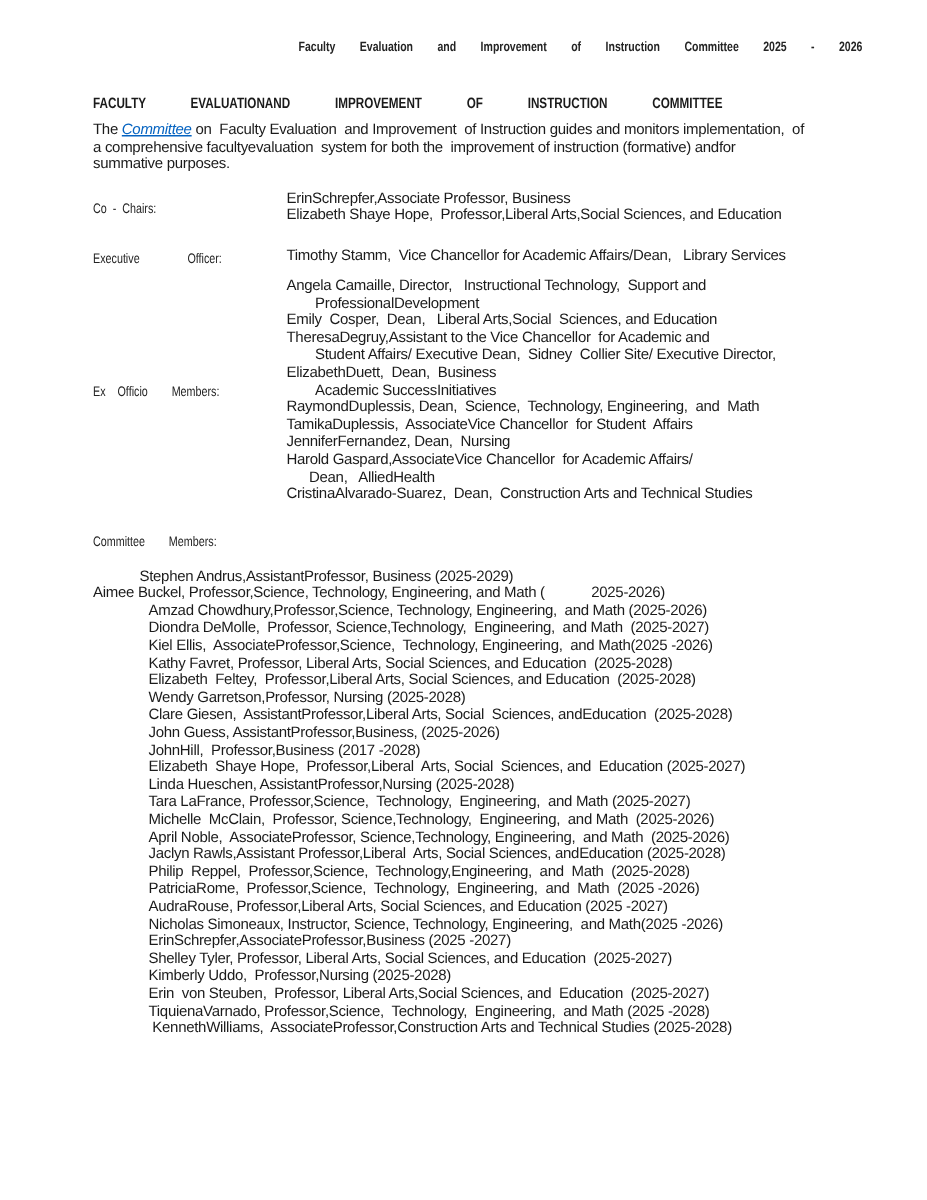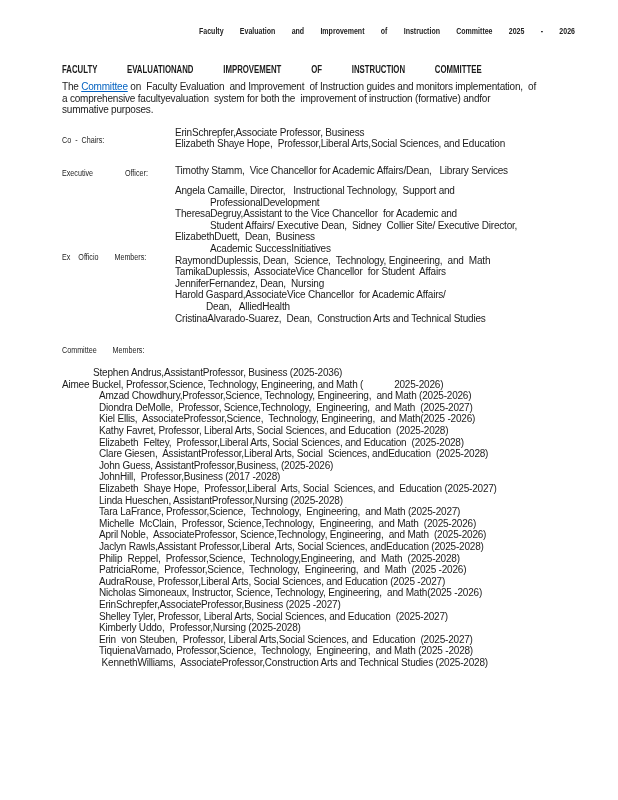--- a/index.html
+++ b/index.html
@@ -29,42 +29,42 @@
 
   
   .roster { margin-top:11px; }
   .rrow { display:flex; align-items:center; }
   .rlabel { flex:none; width:113px; overflow:visible; }
   .rlabel span { display:inline-block; font-size:9.2px; line-height:11.6px;
                  white-space:pre; transform:scaleX(0.78); transform-origin:0 0;
                  color:#242424; }
   .rcontent { flex:1 1 auto; min-width:0; }
   .rline { font-size:10px; line-height:11.6px; letter-spacing:-0.2px; white-space:pre; }
-  .ind0 { margin-left:0; }
+  .ind0 { margin-left:16px; }
   .ind1 { margin-left:35px; }
   .ind2 { margin-left:31px; }
 
   
   .members { margin-top:10px; }
   .mline { font-size:10px; line-height:11.6px; letter-spacing:-0.2px; white-space:pre; }
   .mind0 { margin-left:0; }
   .mind1 { margin-left:31px; }
   .mind2 { margin-left:37px; }
 </style>
 </head>
 <body>
 
 <div class="page">
 
   <div class="pheader">Faculty Evaluation and Improvement of Instruction Committee 2025 - 2026</div>
 
   <div class="title">FACULTY EVALUATIONAND IMPROVEMENT OF INSTRUCTION COMMITTEE</div>
 
   <div class="intro">
-    <div class="iline"><span>The </span><a style="color: rgb(5, 99, 193);">Committee</a><span> on  Faculty Evaluation  and Improvement  of Instruction guides and monitors implementation,  of</span></div>
+    <div class="iline"><span>The </span><a style="color: rgb(5, 99, 193); font-style: italic;">Committee</a><span> on  Faculty Evaluation  and Improvement  of Instruction guides and monitors implementation,  of</span></div>
     <div class="iline">a comprehensive facultyevaluation  system for both the  improvement of instruction (formative) andfor</div>
     <div class="iline">summative purposes.</div>
   </div>
 
   <div class="roster" id="roster">
   <div class="rrow" style="margin-top: 0px;">
     <div class="rlabel"><span>Co  -  Chairs:</span></div>
     <div class="rcontent">
           <div class="rline ind0">ErinSchrepfer,Associate Professor, Business</div>
           <div class="rline ind0">Elizabeth Shaye Hope,  Professor,Liberal Arts,Social Sciences, and Education</div>
@@ -76,47 +76,49 @@
     <div class="rcontent">
           <div class="rline ind0">Timothy Stamm,  Vice Chancellor for Academic Affairs/Dean,   Library Services</div>
         </div>
   </div>
 
   <div class="rrow" style="margin-top: 5px;">
     <div class="rlabel"><span>Ex    Officio        Members:</span></div>
     <div class="rcontent">
           <div class="rline ind0">Angela Camaille, Director,   Instructional Technology,  Support and</div>
           <div class="rline ind1">ProfessionalDevelopment</div>
+          <div class="rline ind0">Emily  Cosper,  Dean,   Liberal Arts,Social  Sciences, and Education</div>
           <div class="rline ind0">TheresaDegruy,Assistant to the Vice Chancellor  for Academic and</div>
           <div class="rline ind1">Student Affairs/ Executive Dean,  Sidney  Collier Site/ Executive Director,</div>
           <div class="rline ind0">ElizabethDuett,  Dean,  Business</div>
           <div class="rline ind1">Academic SuccessInitiatives</div>
           <div class="rline ind0">RaymondDuplessis, Dean,  Science,  Technology, Engineering,  and  Math</div>
           <div class="rline ind0">TamikaDuplessis,  AssociateVice Chancellor  for Student  Affairs</div>
           <div class="rline ind0">JenniferFernandez, Dean,  Nursing</div>
           <div class="rline ind0">Harold Gaspard,AssociateVice Chancellor  for Academic Affairs/</div>
           <div class="rline ind2">Dean,   AlliedHealth</div>
           <div class="rline ind0">CristinaAlvarado-Suarez,  Dean,  Construction Arts and Technical Studies</div>
         </div>
   </div>
 
   <div class="rrow" style="margin-top: 15px;">
     <div class="rlabel"><span>Committee        Members:</span></div>
     <div class="rcontent"></div>
   </div>
 </div>
 
   <div class="members" id="members">
-      <div class="mline mind1">Stephen Andrus,AssistantProfessor, Business (2025-2036)</div>
+      <div class="mline mind1">Stephen Andrus,AssistantProfessor, Business (2025-2029)</div>
       <div class="mline mind0">Aimee Buckel, Professor,Science, Technology, Engineering, and Math (            2025-2026)</div>
       <div class="mline mind2">Amzad Chowdhury,Professor,Science, Technology, Engineering,  and Math (2025-2026)</div>
       <div class="mline mind2">Diondra DeMolle,  Professor, Science,Technology,  Engineering,  and Math  (2025-2027)</div>
       <div class="mline mind2">Kiel Ellis,  AssociateProfessor,Science,  Technology, Engineering,  and Math(2025 -2026)</div>
       <div class="mline mind2">Kathy Favret, Professor, Liberal Arts, Social Sciences, and Education  (2025-2028)</div>
       <div class="mline mind2">Elizabeth  Feltey,  Professor,Liberal Arts, Social Sciences, and Education  (2025-2028)</div>
+      <div class="mline mind2">Wendy Garretson,Professor, Nursing (2025-2028)</div>
       <div class="mline mind2">Clare Giesen,  AssistantProfessor,Liberal Arts, Social  Sciences, andEducation  (2025-2028)</div>
       <div class="mline mind2">John Guess, AssistantProfessor,Business, (2025-2026)</div>
       <div class="mline mind2">JohnHill,  Professor,Business (2017 -2028)</div>
       <div class="mline mind2">Elizabeth  Shaye Hope,  Professor,Liberal  Arts, Social  Sciences, and  Education (2025-2027)</div>
       <div class="mline mind2">Linda Hueschen, AssistantProfessor,Nursing (2025-2028)</div>
       <div class="mline mind2">Tara LaFrance, Professor,Science,  Technology,  Engineering,  and Math (2025-2027)</div>
       <div class="mline mind2">Michelle  McClain,  Professor, Science,Technology,  Engineering,  and Math  (2025-2026)</div>
       <div class="mline mind2">April Noble,  AssociateProfessor, Science,Technology, Engineering,  and Math  (2025-2026)</div>
       <div class="mline mind2">Jaclyn Rawls,Assistant Professor,Liberal  Arts, Social Sciences, andEducation (2025-2028)</div>
       <div class="mline mind2">Philip  Reppel,  Professor,Science,  Technology,Engineering,  and  Math  (2025-2028)</div>

